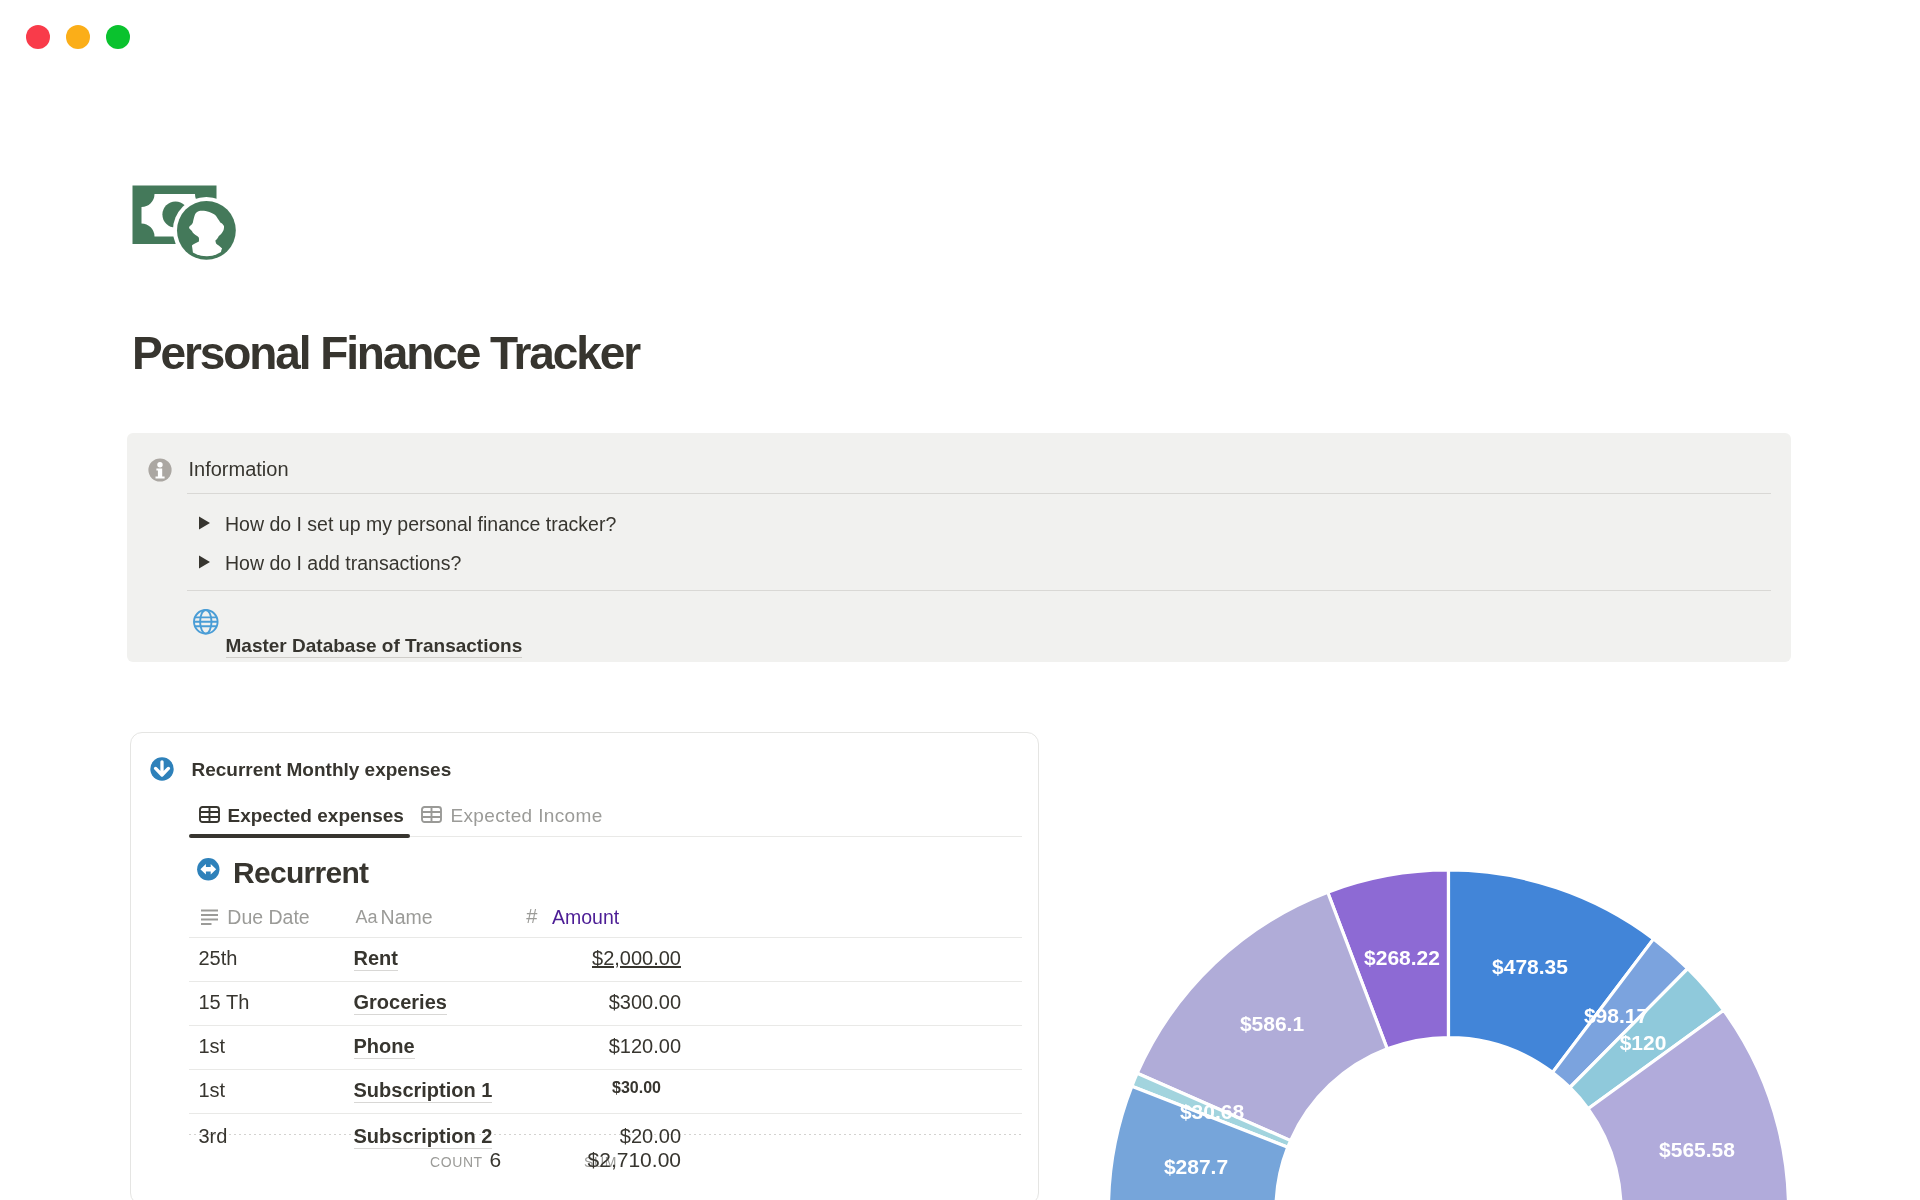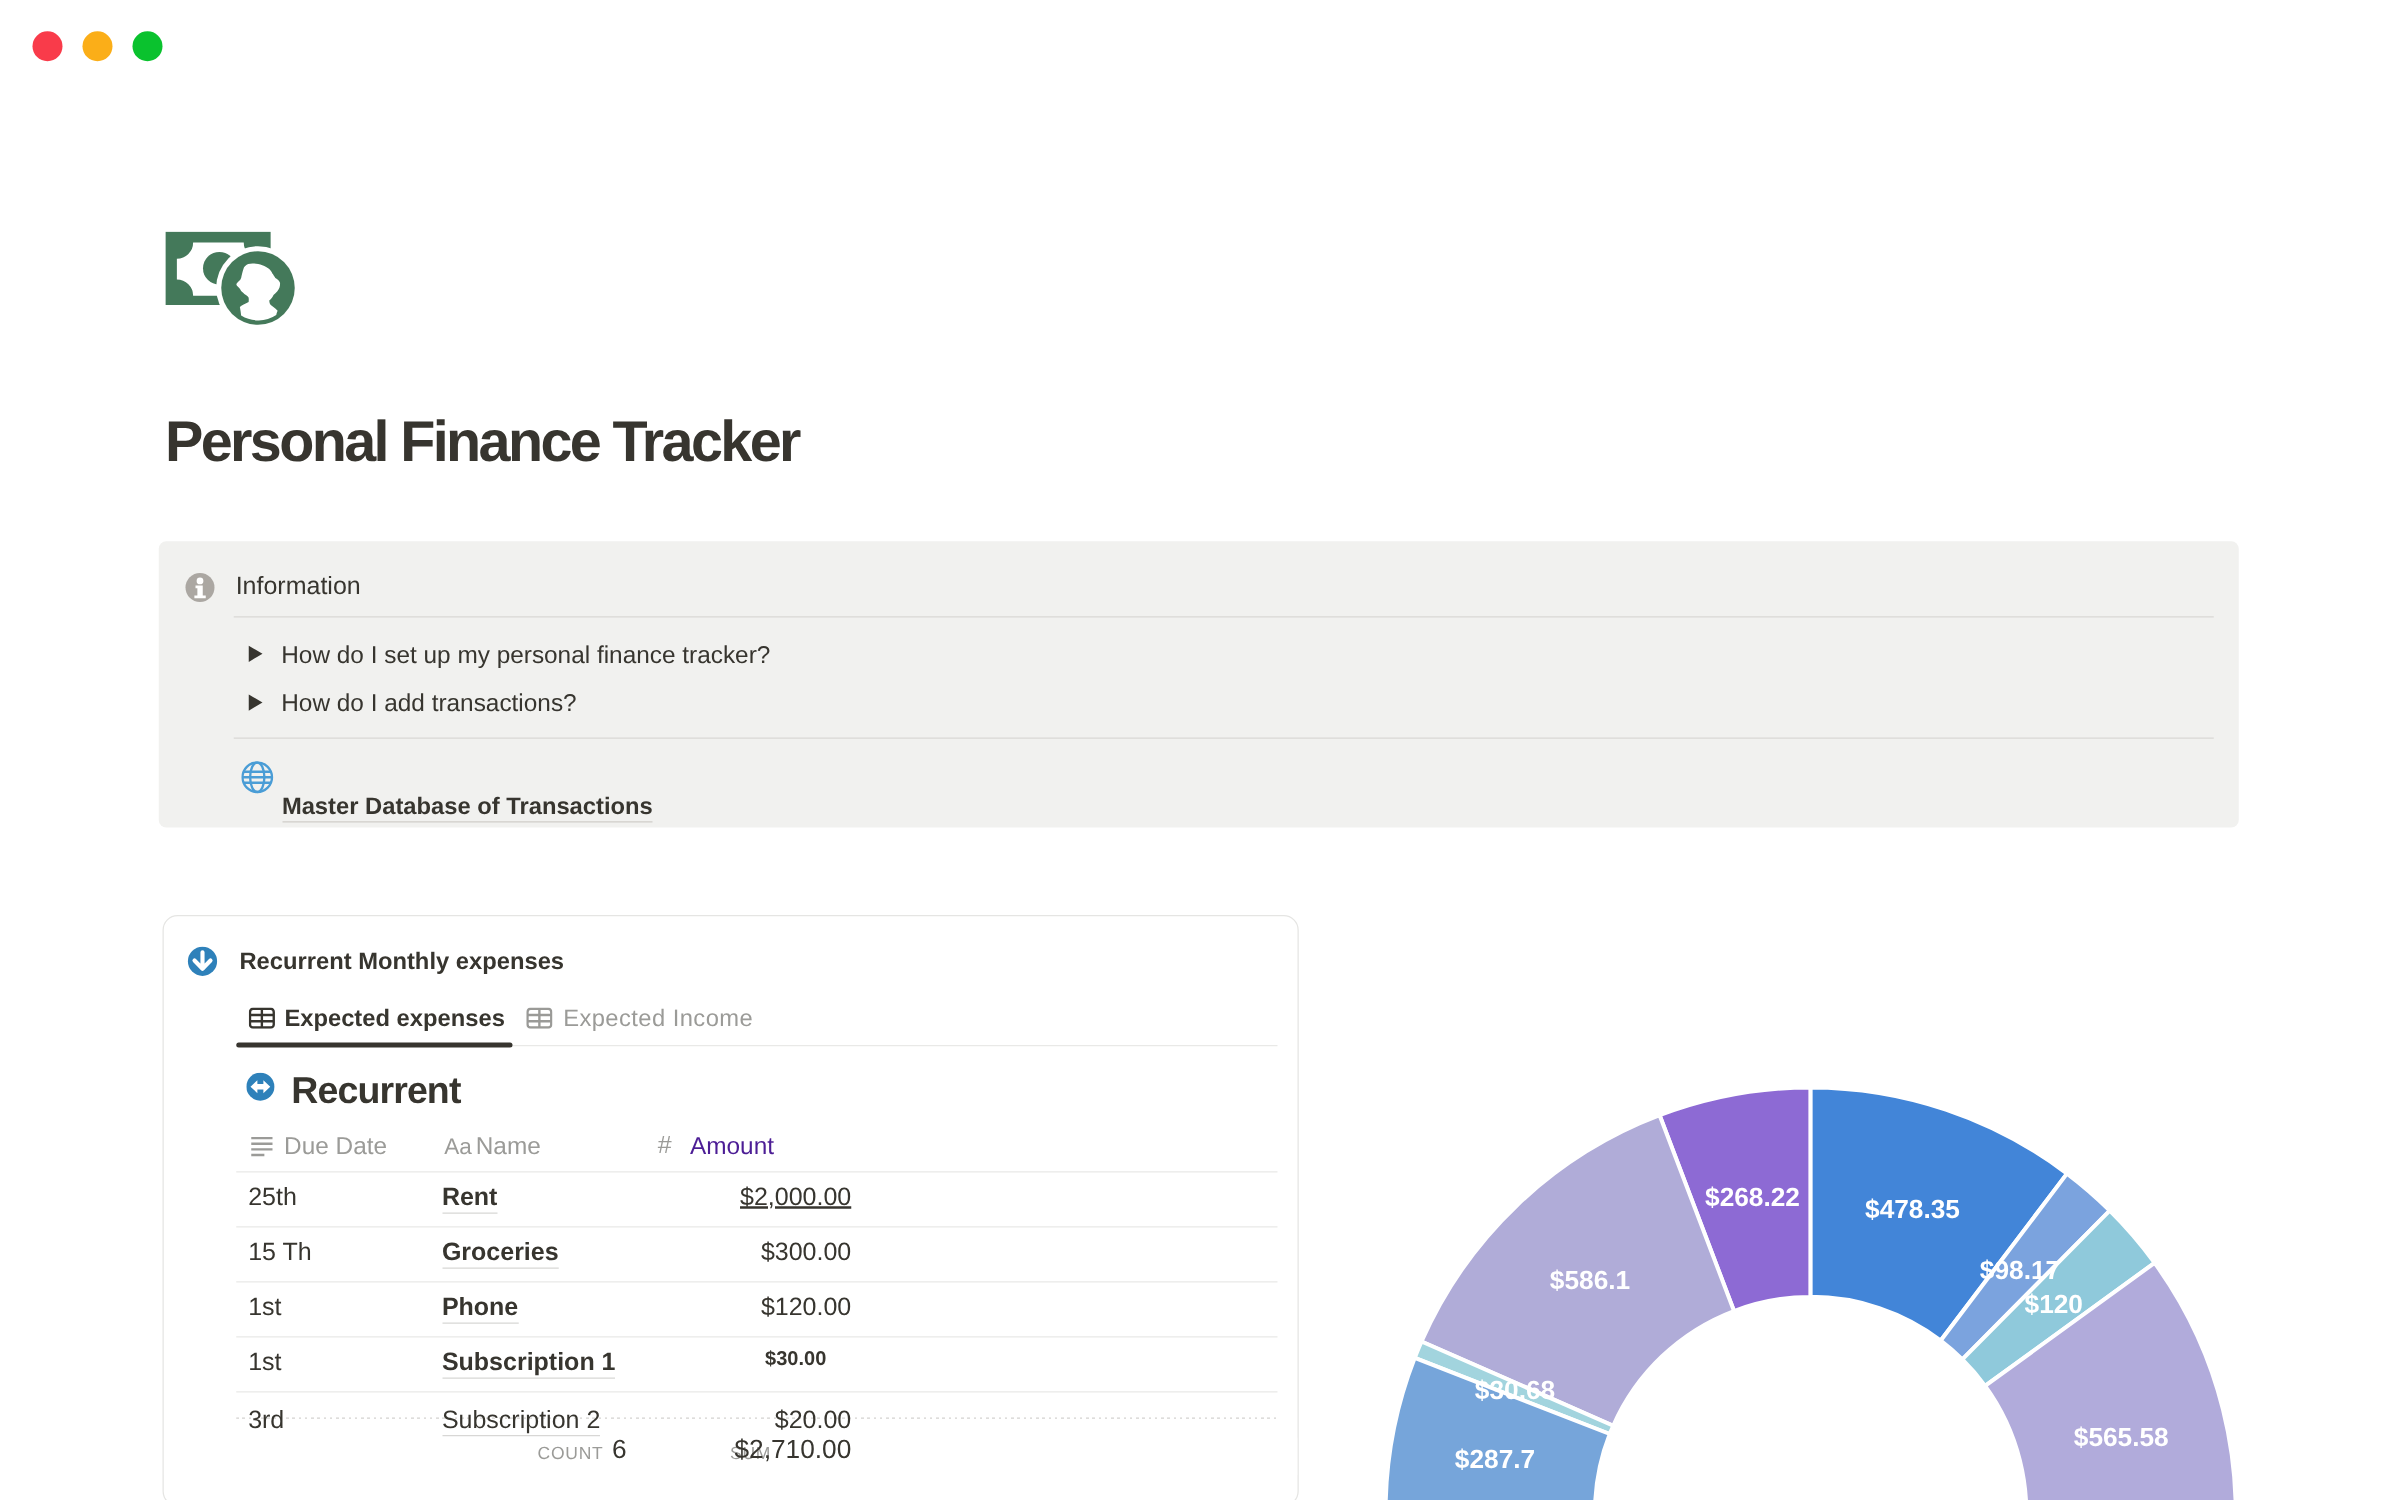--- a/index.html
+++ b/index.html
@@ -131,21 +131,21 @@
   <div class="abs" style="left:350px;top:302px;width:200px;text-align:right;font-size:20px;">$120.00</div>
   <div class="abs" style="left:58px;top:335.7px;width:833px;height:1px;background:#e9e9e7;"></div>
 
   <div class="abs" style="left:67.5px;top:346px;font-size:20px;">1st</div>
   <div class="abs" style="left:222.5px;top:346px;font-size:20px;font-weight:bold;border-bottom:1px solid #d8d7d5;">Subscription 1</div>
   <div class="abs" style="left:330px;top:346px;width:200px;text-align:right;font-size:16px;font-weight:bold;">$30.00</div>
   <div class="abs" style="left:58px;top:379.6px;width:833px;height:1px;background:#e9e9e7;"></div>
 
   <div class="abs" style="left:58px;top:401px;width:833px;height:1px;background:repeating-linear-gradient(90deg,#d3d2d0 0 2px,transparent 2px 5px);"></div>
   <div class="abs" style="left:67.5px;top:392px;font-size:20px;">3rd</div>
-  <div class="abs" style="left:222.5px;top:392px;font-size:20px;font-weight:normal;border-bottom:1px solid #d8d7d5;">Subscription 2</div>
+  <div class="abs" style="left:222.5px;top:392px;font-size:20px;font-weight:bold;border-bottom:1px solid #d8d7d5;">Subscription 2</div>
   <div class="abs" style="left:350px;top:392px;width:200px;text-align:right;font-size:20px;">$20.00</div>
 
   <div class="abs" style="left:0;top:416.5px;width:907px;height:30px;background:#fff;"></div>
   <div class="abs" style="left:299px;top:420.6px;font-size:14px;color:#9b9b98;letter-spacing:0.6px;">COUNT</div>
   <div class="abs" style="left:358.5px;top:415px;font-size:21px;">6</div>
   <div class="abs" style="left:421px;top:420.6px;font-size:14px;color:#9b9b98;letter-spacing:0.6px;margin-left:32px;">SUM</div>
   <div class="abs" style="left:430px;top:415px;width:120px;text-align:right;font-size:21px;">$2,710.00</div>
 </div>
 
 <svg class="abs" style="left:1104px;top:866px;" width="688" height="334" viewBox="0 0 688 334">

